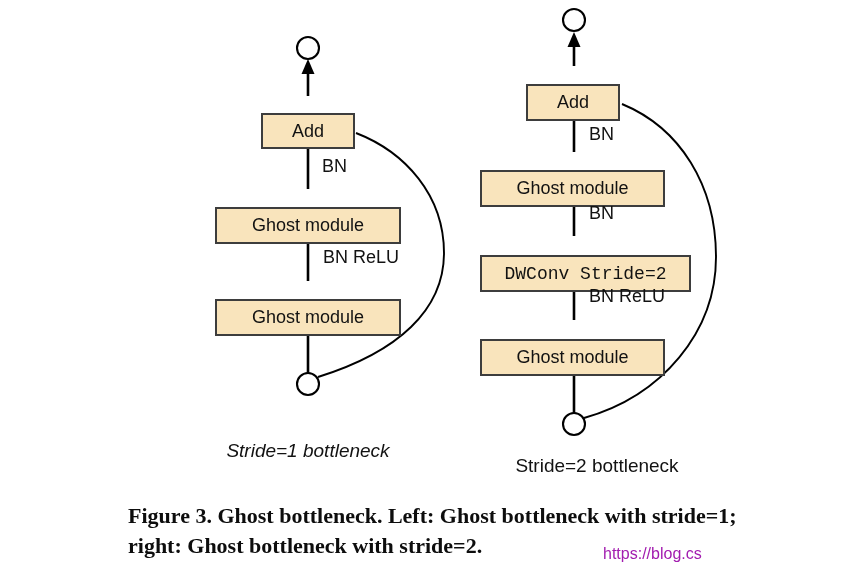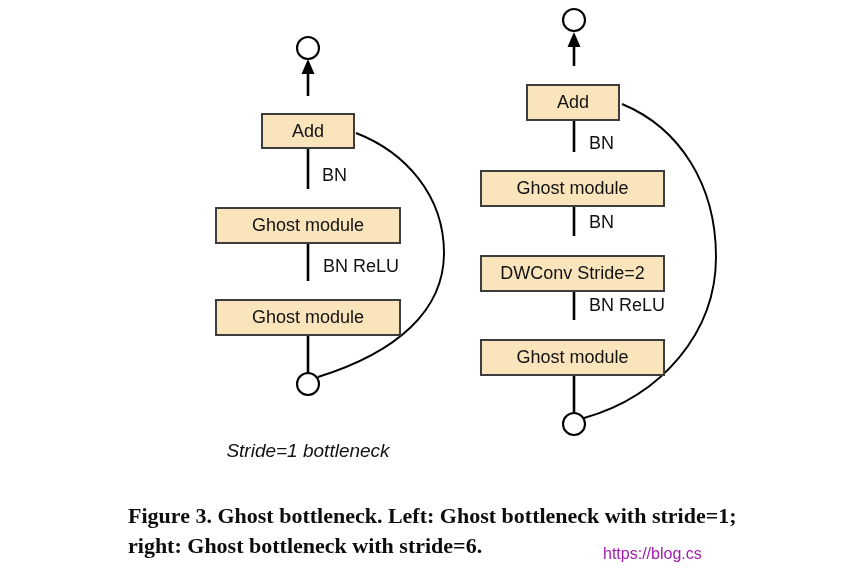--- a/index.html
+++ b/index.html
@@ -13,21 +13,21 @@
   .connectors polygon { fill:var(--line-color,#000); stroke:none; }
   .connectors circle { stroke:var(--line-color,#000); stroke-width:2.1; fill:#ffffff; }
 
   .block {
     position:absolute; box-sizing:border-box;
     display:flex; align-items:center; justify-content:center;
     background:var(--block-fill,#F9E4BC);
     border:2px solid var(--block-border,#3D3D3D);
     font-size:18px; color:#121212; white-space:nowrap;margin-top:18px;
   }
-  .edge-label { position:absolute; font-size:18px; color:#121212; white-space:nowrap;margin-top:9px; }
+  .edge-label { position:absolute; font-size:18px; color:#121212; white-space:nowrap; }
   .diagram-label {
     position:absolute; width:200px; text-align:center;
     font-size:19px; color:#121212; white-space:nowrap;
   }
   .fig-caption {
     position:absolute; left:128px; top:501px; width:710px;
     font-family:"Liberation Serif", serif; font-size:22px; line-height:30px;
     color:var(--caption-color,#0D0D0D);
     font-weight:bold;
   }
@@ -80,24 +80,25 @@
   <span class="edge-label" style="left:322px; top:156px;">BN</span>
   <div class="block" style="left:215px; top:189px; width:186px; height:37px;">Ghost module</div>
   <span class="edge-label" style="left:323px; top:247px;">BN ReLU</span>
   <div class="block" style="left:215px; top:281px; width:186px; height:37px;">Ghost module</div>
   <div class="diagram-label" style="left:208px; top:440px;font-style:italic;">Stride=1 bottleneck</div>
 
   <div class="block" style="left:526px; top:66px; width:94px; height:37px;">Add</div>
   <span class="edge-label" style="left:589px; top:124px;">BN</span>
   <div class="block" style="left:480px; top:152px; width:185px; height:37px;">Ghost module</div>
   <span class="edge-label" style="left:589px; top:203px;">BN</span>
-  <div class="block" style="left:480px; top:237px; width:185px; height:37px;">DWConv Stride=2</div>
+  <div class="block" style="left:480px; top:237px; width:211px; height:37px;font-family:Liberation Mono, monospace;">DWConv Stride=2</div>
   <span class="edge-label" style="left:589px; top:286px;">BN ReLU</span>
   <div class="block" style="left:480px; top:321px; width:185px; height:37px;">Ghost module</div>
+  <div class="diagram-label" style="left:497px; top:455px;">Stride=2 bottleneck</div>
 
   <div class="fig-caption">
     <div>Figure 3. Ghost bottleneck. Left: Ghost bottleneck with stride=1;</div>
-    <div>right: Ghost bottleneck with stride=6.</div>
+    <div>right: Ghost bottleneck with stride=2.</div>
   </div>
 
   <span class="watermark-url">https://blog.cs</span>
 
 </div>
 
 </body></html>

